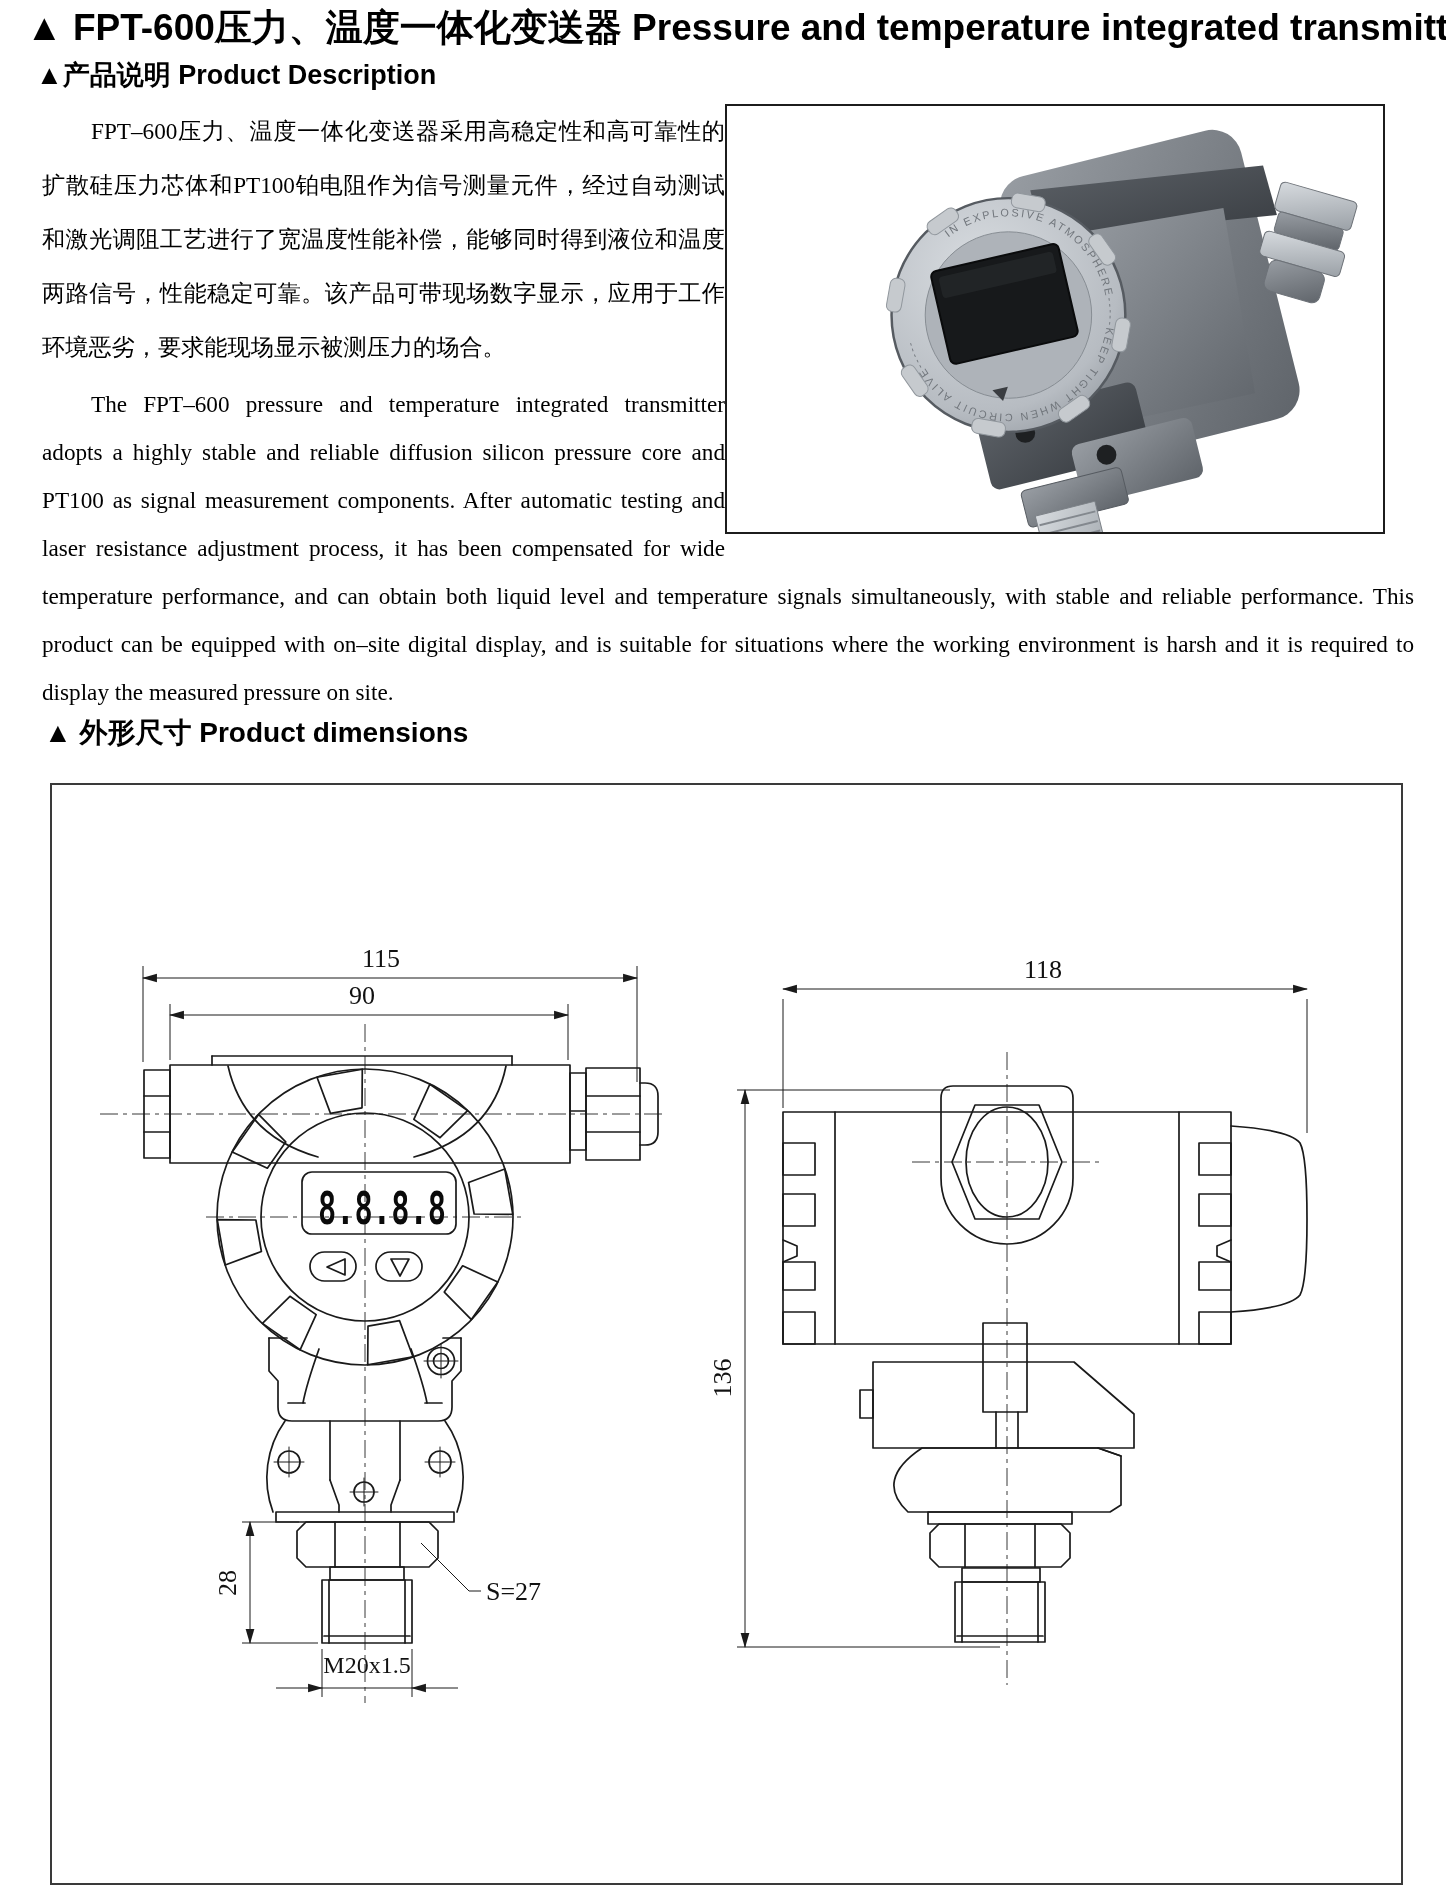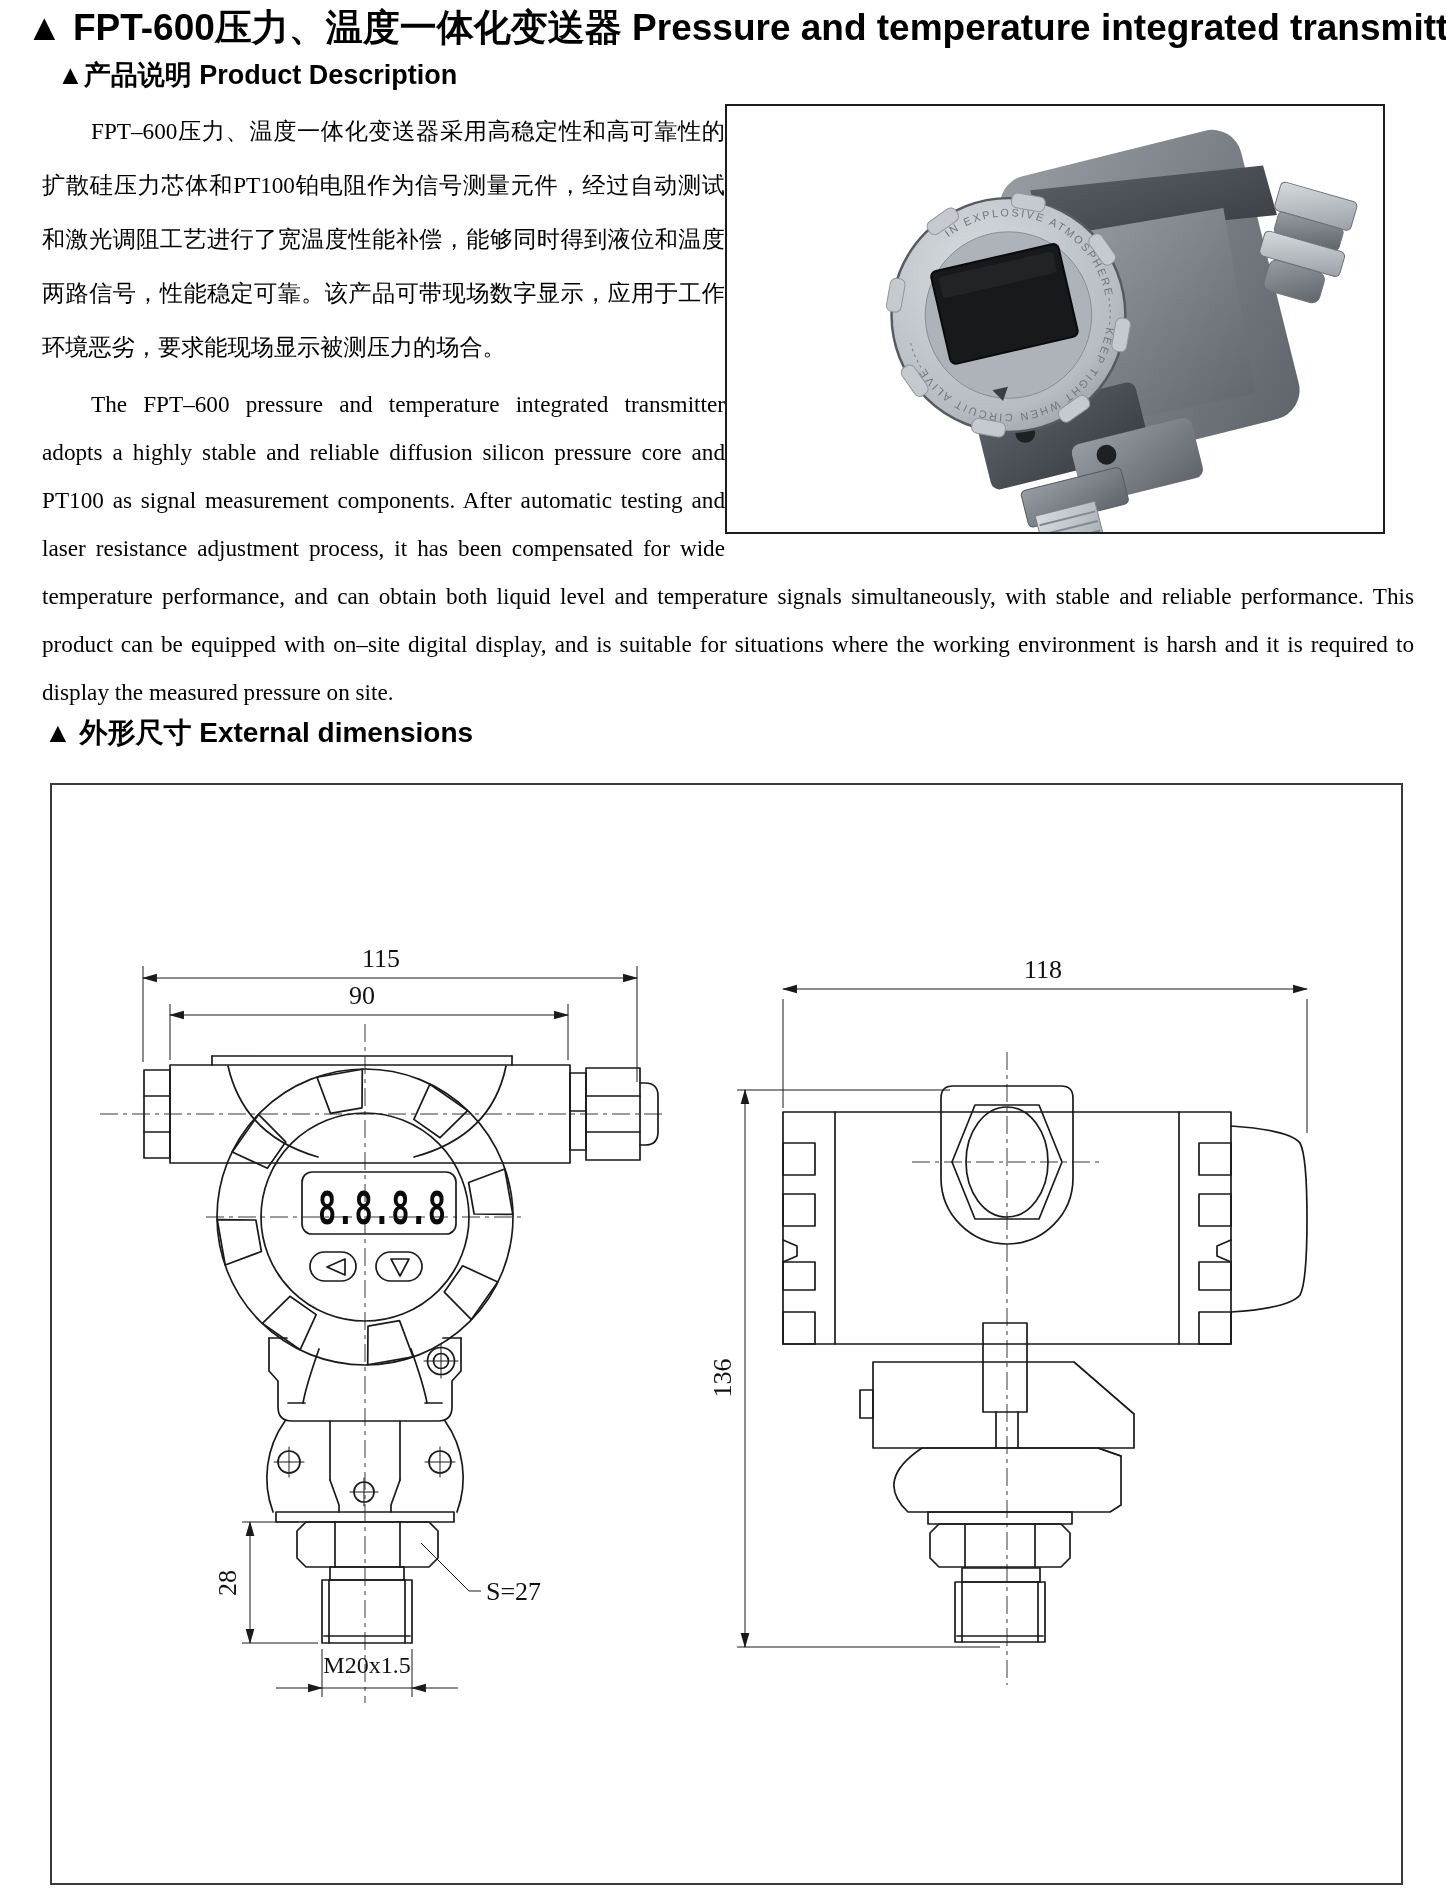--- a/index.html
+++ b/index.html
@@ -1,20 +1,20 @@
 <!DOCTYPE html>
 <html><head>
 <meta charset="utf-8">
 <style>
   html,body{margin:0;padding:0;background:#ffffff;}
   body{position:relative;width:1446px;height:1901px;font-family:"Liberation Serif",serif;color:#000;overflow:hidden;}
   .abs{position:absolute;}
   .page-title{left:26px;top:6px;font-family:"Liberation Sans",sans-serif;font-weight:800;font-size:37px;line-height:44px;white-space:nowrap;letter-spacing:0px;color:#000;margin:0;}
   .sec-heading{font-family:"Liberation Sans",sans-serif;font-weight:700;color:#000;margin:0;white-space:nowrap;}
-  .h-product{left:57px;top:57px;font-size:27px;}
+  .h-product{left:36px;top:57px;font-size:27px;}
   .h-dims{left:44px;top:714px;font-size:28px;}
   .desc{left:42px;top:104px;width:1372px;font-size:23.2px;text-align:justify;}
   .desc p{margin:0;}
   .p-zh{line-height:54px;text-indent:49px;}
   .p-en{line-height:48px;text-indent:49px;margin-top:6px !important;font-family:Liberation Serif, serif;}
   .photo-wrap{float:right;width:689px;height:436px;}
   .photo-box{width:656px;height:426px;border:2px solid #1c1c1c;background:#fff;}
   .frame{left:50px;top:783px;width:1349px;height:1098px;border:2px solid #3a3a3a;background:#fff;}
   svg text{user-select:none;}
   .ln{fill:none;stroke:#1a1a1a;stroke-width:1.7;stroke-linejoin:round;stroke-linecap:round;}
@@ -136,21 +136,21 @@
           </g>
           <polygon points="268,285 284,285 276,298" fill="#3a3d41" transform="rotate(-13 276 291)"></polygon>
         </g>
       </svg>
     </div>
   </div>
   <p class="p-zh">FPT–600压力、温度一体化变送器采用高稳定性和高可靠性的扩散硅压力芯体和PT100铂电阻作为信号测量元件，经过自动测试和激光调阻工艺进行了宽温度性能补偿，能够同时得到液位和温度两路信号，性能稳定可靠。该产品可带现场数字显示，应用于工作环境恶劣，要求能现场显示被测压力的场合。</p>
   <p class="p-en">The FPT–600 pressure and temperature integrated transmitter adopts a highly stable and reliable diffusion silicon pressure core and PT100 as signal measurement components. After automatic testing and laser resistance adjustment process, it has been compensated for wide temperature performance, and can obtain both liquid level and temperature signals simultaneously, with stable and reliable performance. This product can be equipped with on–site digital display, and is suitable for situations where the working environment is harsh and it is required to display the measured pressure on site.</p>
 </div>
 
-<h2 class="abs sec-heading h-dims">▲ 外形尺寸 External dimensions</h2>
+<h2 class="abs sec-heading h-dims">▲ 外形尺寸 Product dimensions</h2>
 
 <div class="abs frame"></div>
 
 <svg class="abs" style="left:50px;top:783px;" width="1353" height="1102" viewBox="50 783 1353 1102" xmlns="http://www.w3.org/2000/svg">
   <defs>
     <marker id="arr" viewBox="0 0 10 7" refX="9.3" refY="3.5" markerWidth="15" markerHeight="11" orient="auto-start-reverse">
       <path d="M0,0.6 L10,3.5 L0,6.4 Z" fill="#1a1a1a"></path>
     </marker>
   </defs>
 

